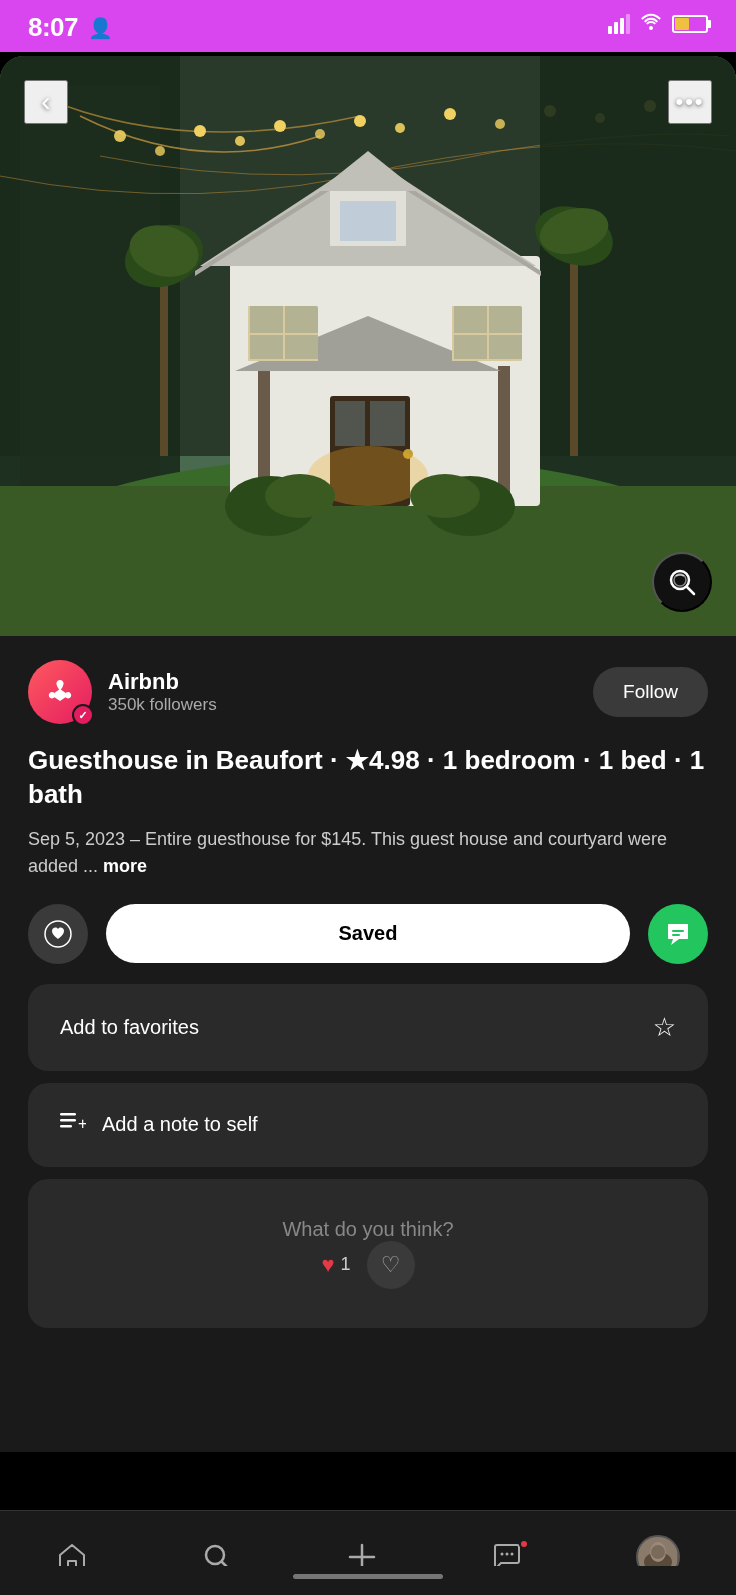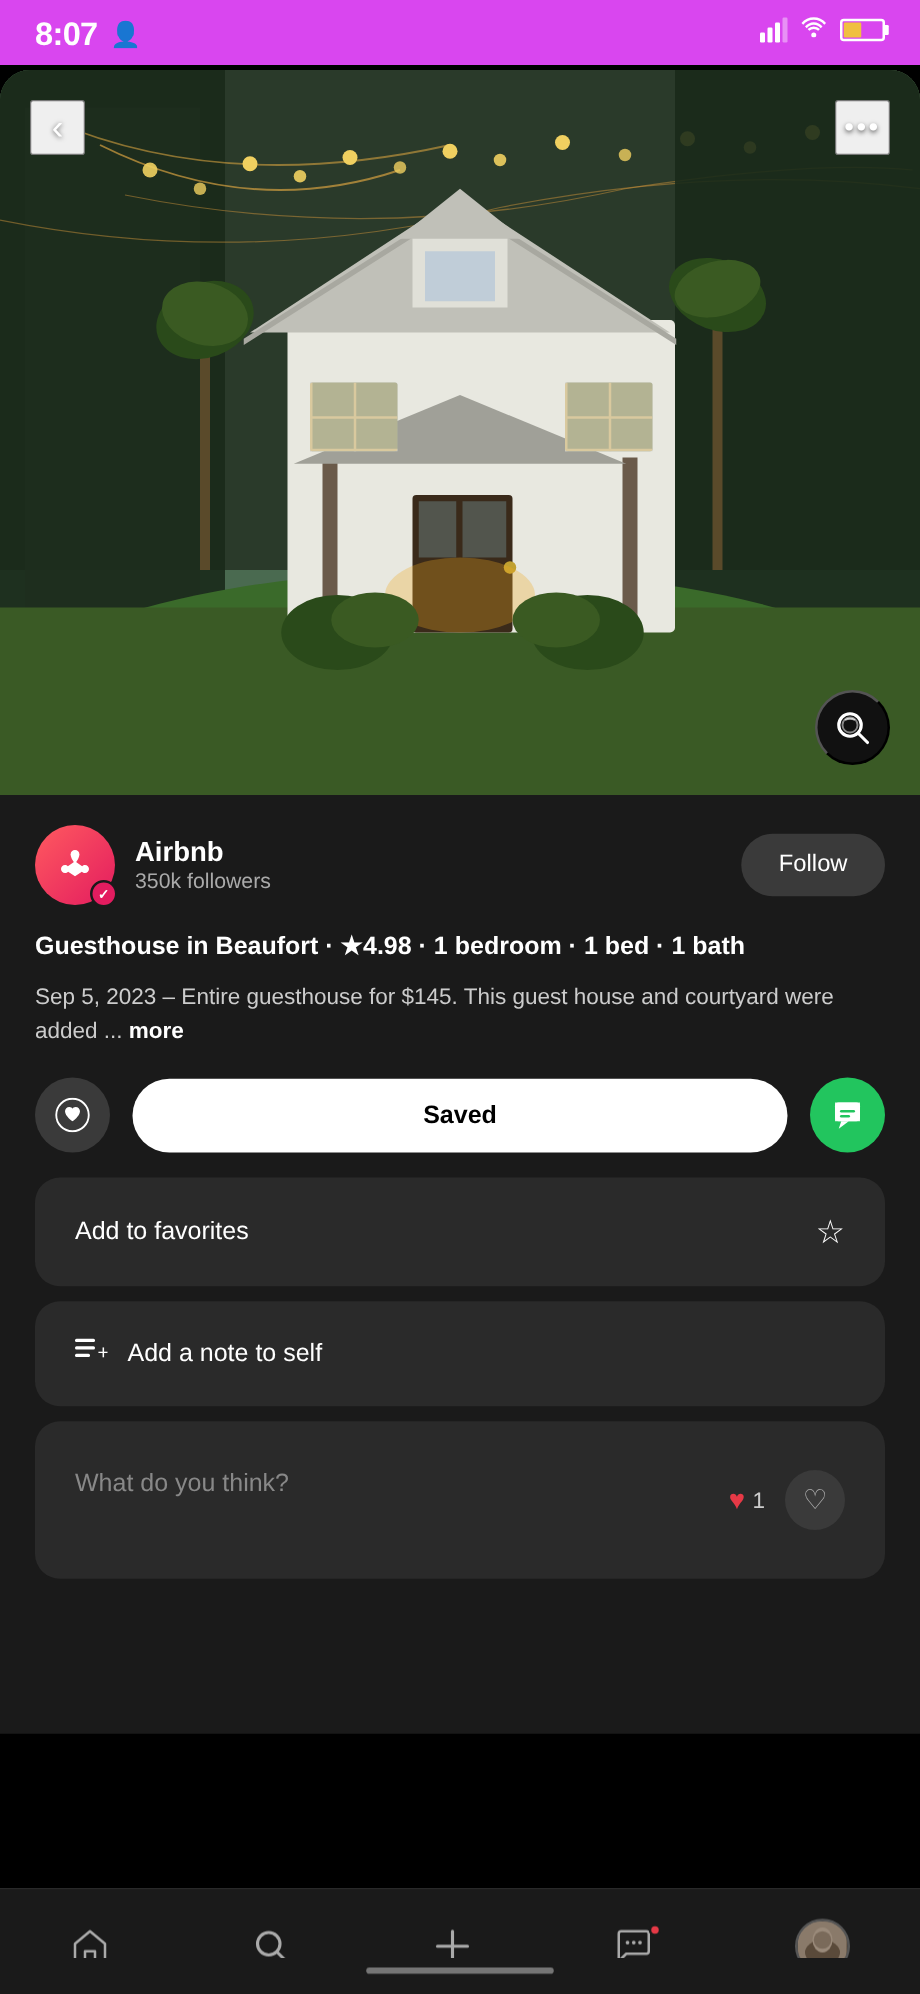--- a/index.html
+++ b/index.html
@@ -231,21 +231,21 @@
       border: none;
       border-radius: 28px;
       padding: 14px 30px;
       font-size: 19px;
       font-weight: 500;
       cursor: pointer;
     }
 
     
     .post-title {
-      font-size: 20px;
+      font-size: 26px;
       font-weight: 700;
       color: #fff;
       line-height: 1.3;
       margin-bottom: 14px;
     }
 
     
     .post-description {
       font-size: 18px;
       color: #ccc;
@@ -345,22 +345,24 @@
       font-size: 26px;
       color: #fff;
     }
 
     
     .comment-row {
       background: #2a2a2a;
       border-radius: 20px;
       padding: 39px 32px;
       display: flex;
+      align-items: center;
       justify-content: space-between;
       margin-top: 0;
+      flex-direction: column;
     }
     .comment-prompt {
       font-size: 20px;
       color: #888;
     }
     .comment-actions {
       display: flex;
       align-items: center;
       gap: 16px;
     }

